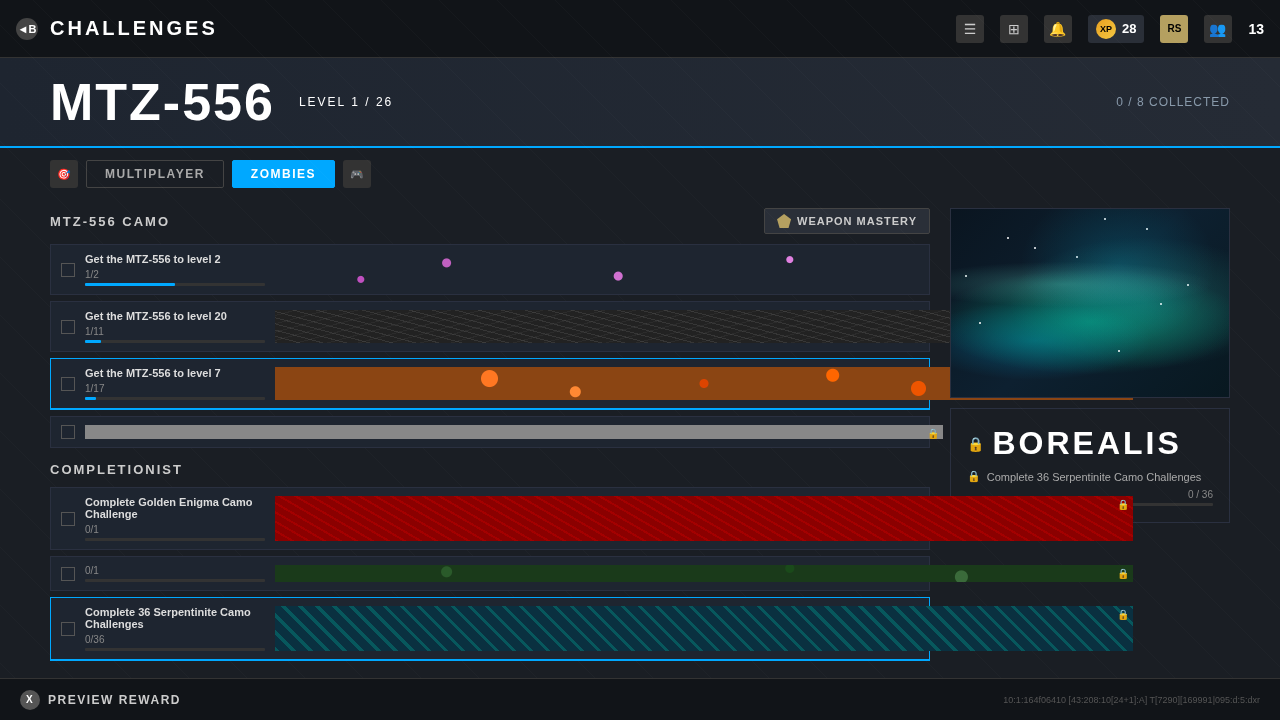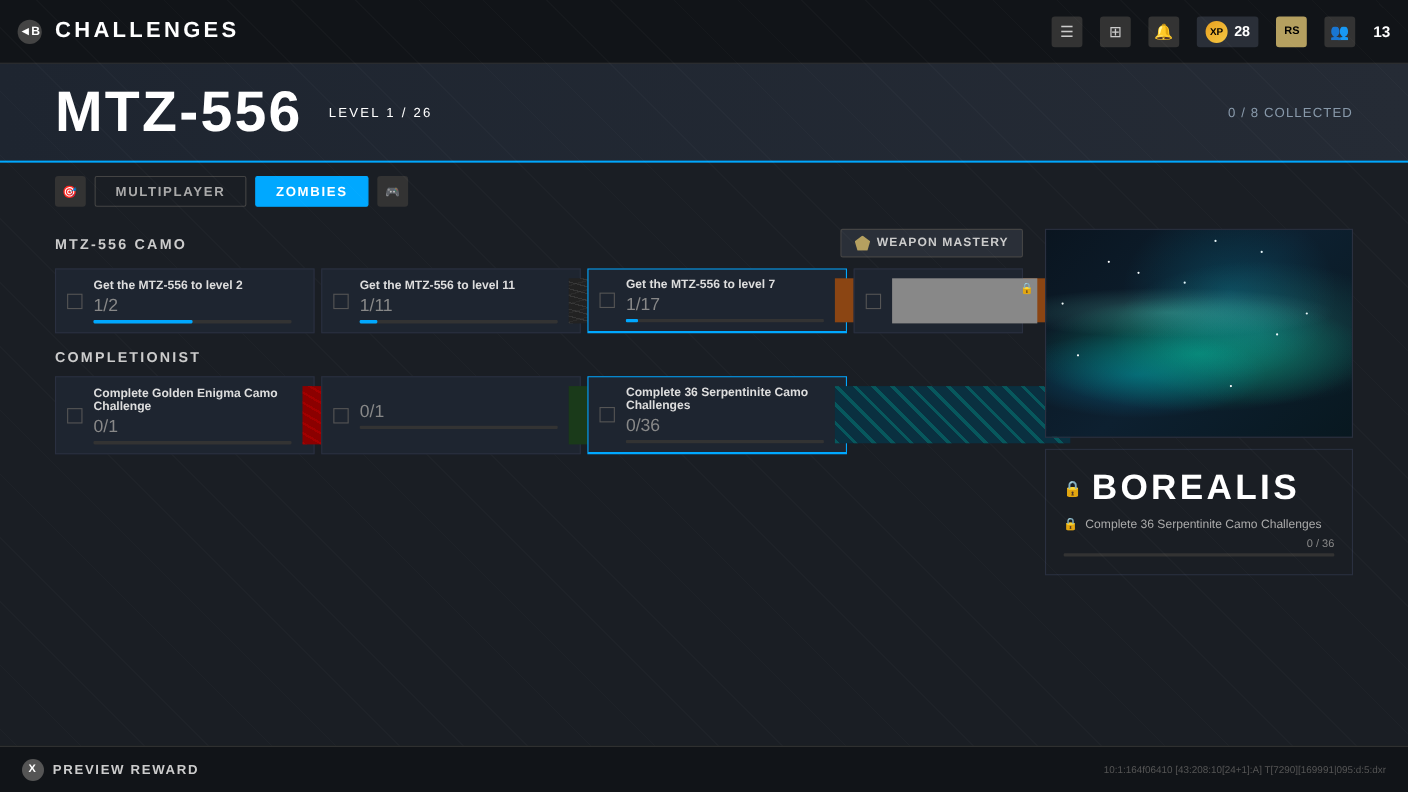--- a/index.html
+++ b/index.html
@@ -224,21 +224,21 @@
     .mastery-icon {
       width: 14px;
       height: 14px;
       background: #b5a060;
       clip-path: polygon(50% 0%, 100% 38%, 82% 100%, 18% 100%, 0% 38%);
     }
 
     
     .challenge-grid {
       display: grid;
-      grid-template-columns: 1fr 1fr 1fr 1fr;
+      grid-template-columns: 1fr;
       gap: 6px;
       margin-bottom: 14px;
     }
 
     .challenge-item {
       display: flex;
       align-items: center;
       background: #1e2530;
       border: 1px solid #2a3040;
       padding: 8px 10px;
@@ -261,21 +261,21 @@
     .challenge-info {
       flex: 1;
     }
     .challenge-name {
       font-size: 11px;
       font-weight: 600;
       color: #ddd;
       margin-bottom: 4px;
     }
     .challenge-progress-text {
-      font-size: 16px;
+      font-size: 10px;
       color: #888;
       margin-bottom: 3px;
     }
     .progress-bar-bg {
       height: 3px;
       background: #333;
       border-radius: 1px;
       width: 180px;
     }
     .progress-bar-fill {
@@ -572,21 +572,21 @@
           <div class="progress-bar-bg">
             <div class="progress-bar-fill" style="width:50%"></div>
           </div>
         </div>
         <div class="challenge-thumb camo-purple-floral"></div>
       </div>
 
       <div class="challenge-item">
         <div class="challenge-checkbox"></div>
         <div class="challenge-info">
-          <div class="challenge-name">Get the MTZ-556 to level 11</div>
+          <div class="challenge-name">Get the MTZ-556 to level 20</div>
           <div class="challenge-progress-text">1/11</div>
           <div class="progress-bar-bg">
             <div class="progress-bar-fill" style="width:9%"></div>
           </div>
         </div>
         <div class="challenge-thumb camo-dark-lines">
           <div class="lock-overlay">🔒</div>
         </div>
       </div>
 

